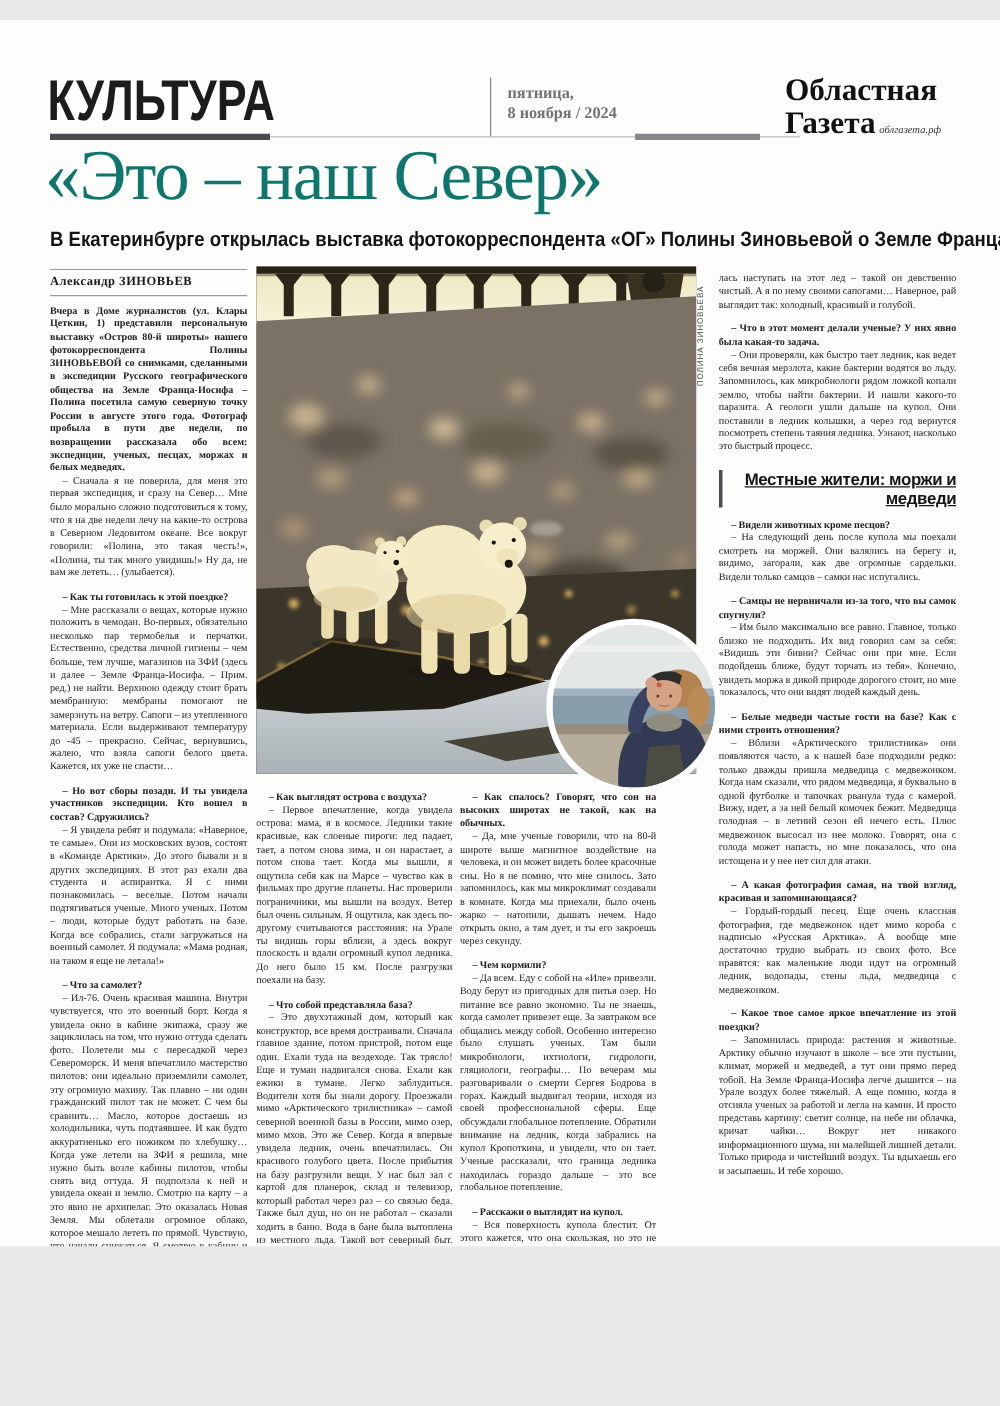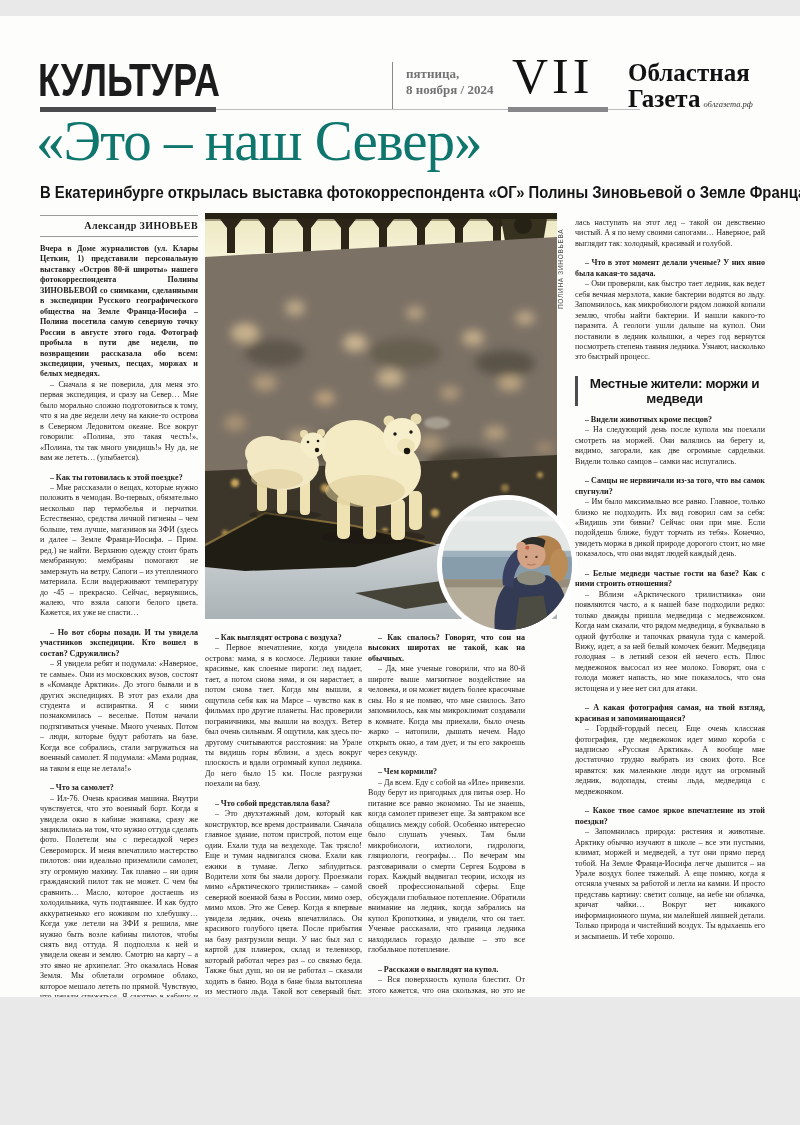--- a/index.html
+++ b/index.html
@@ -20,29 +20,29 @@
   .headline{position:absolute;left:36px;top:94px;font:400 57px/62px "Liberation Serif",serif;color:#0f766e;letter-spacing:-1px;}
   .subtitle{position:absolute;left:40px;top:166px;font:bold 16.5px/20px "Liberation Sans",sans-serif;color:#141414;
         transform:scaleX(.9);transform-origin:0 0;white-space:nowrap;}
   
   .col{position:absolute;overflow:hidden;}
   .col1{left:40px;top:199px;width:158px;height:840px;}
   .col2{left:205px;top:617px;width:157px;height:445px;}
   .col3{left:368px;top:617px;width:157px;height:450px;}
   .col4{left:575px;top:202px;width:190px;height:800px;}
   .byline-wrap{border-top:1px solid #9a9a9a;border-bottom:1px solid #9a9a9a;padding:4px 0 5px;margin-bottom:7px;}
-  .byline-text{font:bold 10px/11px "Liberation Serif",serif;letter-spacing:.4px;color:#1b1b1b;text-align:right;}
+  .byline-text{font:bold 10px/11px "Liberation Serif",serif;letter-spacing:.4px;color:#1b1b1b;}
   .para{font:8.1px/10.45px "Liberation Serif",serif;text-align:justify;color:#24211f;
         hyphens:auto;-webkit-hyphens:auto;word-spacing:-0.2px;}
   .para.lead{font-weight:bold;}
   .para.q{font-weight:bold;margin-top:9px;text-indent:10px;font-family:Liberation Serif, serif;}
   .para.a{text-indent:10px;}
   .para.cont{text-indent:0;}
   .para.head{font:bold 13.5px/15px "Liberation Sans",sans-serif;letter-spacing:-0.3px;color:#171717;
-        border-left:3px solid #4d4d4f;padding-left:6px;margin:13px 0 9px;text-indent:0;text-align:center;}
+        border-left:3px solid #4d4d4f;padding-left:6px;margin:13px 0 9px;text-indent:0;text-align:right;text-decoration:underline;}
   .col > .para.q:first-child, .col > .para.cont:first-child{margin-top:0;}
   
   .photo{position:absolute;left:205px;top:197px;width:352px;height:406px;margin:0;overflow:hidden;background:#7b7165;}
   .photo svg{display:block;}
   .inset{position:absolute;left:437px;top:479px;width:140px;height:140px;border-radius:50%;
         border:5px solid #fff;box-sizing:border-box;overflow:hidden;background:#dfe3e2;z-index:4;}
   .photo-credit{position:absolute;left:556px;top:198px;height:95px;writing-mode:vertical-rl;
         transform:rotate(180deg);font:6.5px/9px "Liberation Sans",sans-serif;letter-spacing:.7px;color:#4c4c4c;}
   
   .promo{position:absolute;left:578px;top:1026px;font:bold 12.5px/16px "Liberation Sans",sans-serif;color:#161616;
@@ -56,21 +56,20 @@
 <div class="page">
 
   <div class="section-name">КУЛЬТУРА</div>
   <div class="mast-hairline"></div>
   <div class="bar-dark"></div>
   <div class="vrule"></div>
   <div class="date-block">
     <div>пятница,</div>
     <div>8 ноября / 2024</div>
   </div>
-  <div class="page-num">VII</div>
   <div class="bar-gray"></div>
   <div class="brand">
     <div>Областная</div>
     <div><span>Газета</span><span class="site">облгазета.рф</span></div>
   </div>
 
   <h1 class="headline" style="margin:0;font-weight:400;">«Это – наш Север»</h1>
   <div class="subtitle">В Екатеринбурге открылась выставка фотокорреспондента «ОГ» Полины Зиновьевой о Земле Франца-Иосифа</div>
 
   <div class="col col1">

